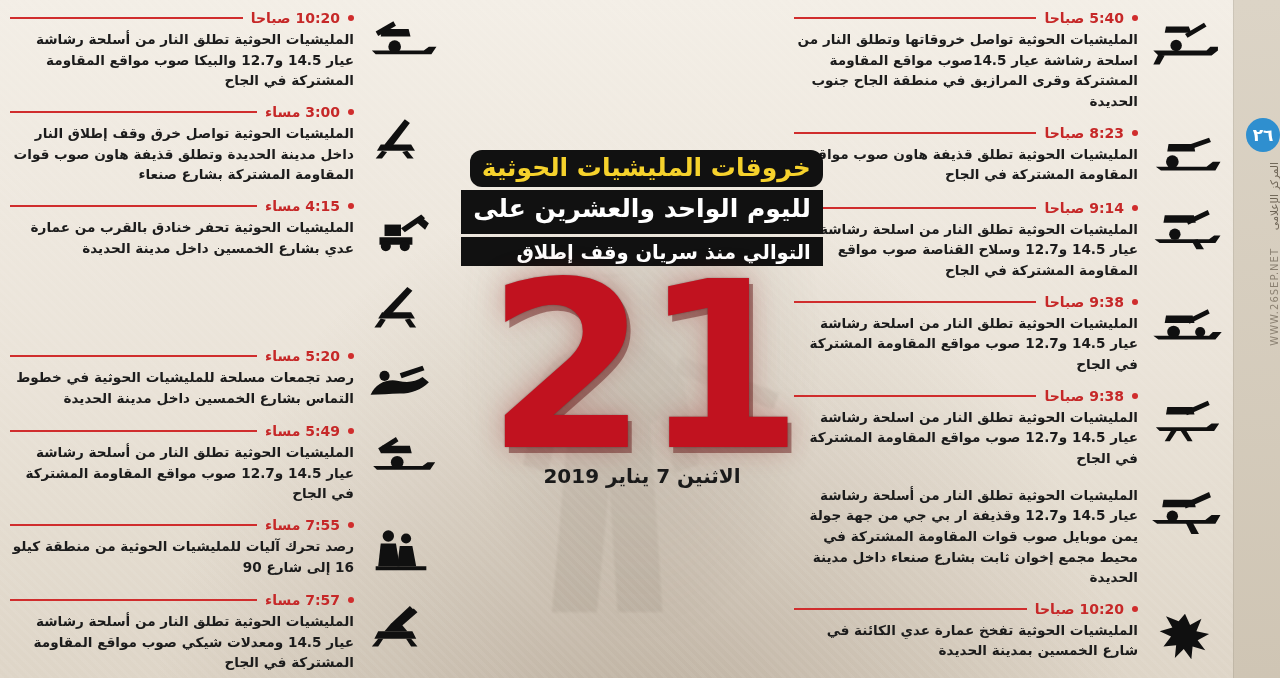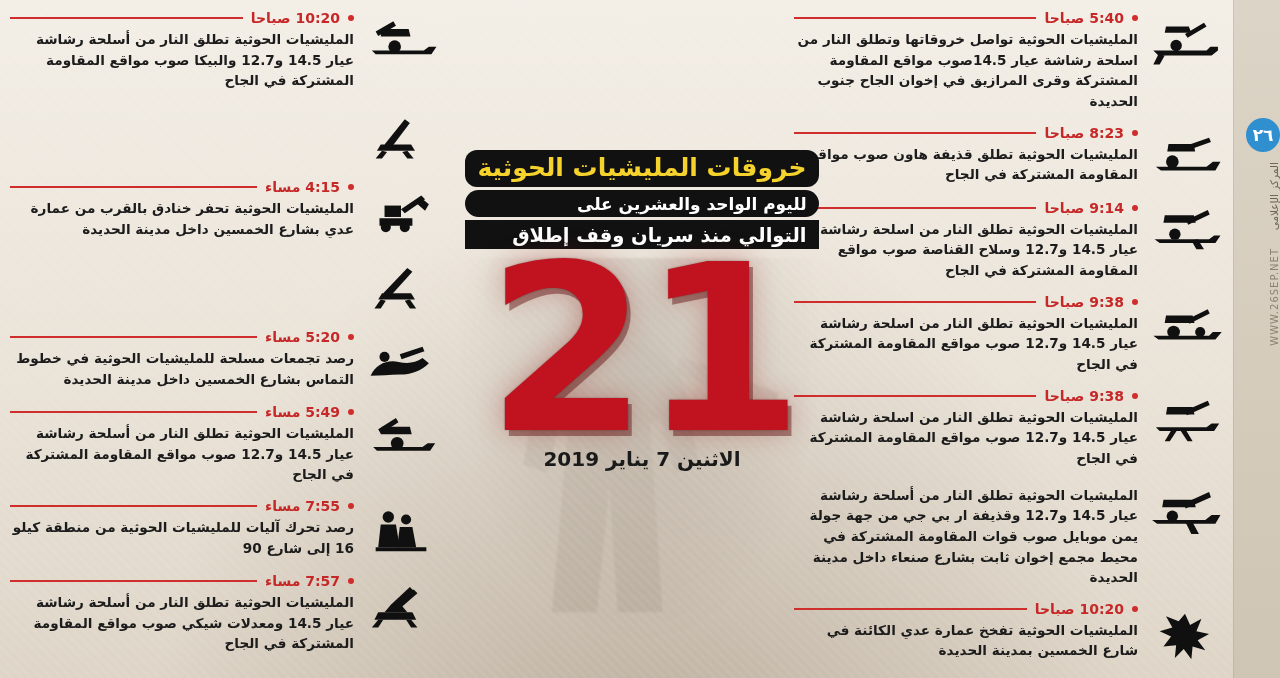--- a/index.html
+++ b/index.html
@@ -96,22 +96,22 @@
     position:absolute;left:432px;top:150px;width:420px;text-align:center;
   }
   .title-stack{display:inline-block;text-align:right;}
   .t1{
     display:inline-block;background:#111;color:#f6d22c;
     font-size:25px;font-weight:bold;padding:3px 12px 5px;
     letter-spacing:.3px;
     border-radius:12px;
   }
   .t2{
-    display:block;background:#111;color:#fff;font-size:17px;font-weight:bold;
-    padding:4px 12px 3px;margin-top:3px;border-radius:16px;
+    display:block;background:#111;color:#fff;font-size:25px;font-weight:bold;
+    padding:4px 12px 11px;margin-top:3px;
   }
   .t3{
     display:block;background:#111;color:#fff;font-size:19.5px;font-weight:bold;
     padding:4px 12px 2px;margin-top:3px;
   }
   .bignum{
     margin-top:6px;
     font-size:232px;line-height:.82;font-weight:bold;
     color:#c1121f;
     text-shadow:
@@ -155,21 +155,21 @@
           <path d="M18 66l-8 16h10l8-14z"></path>
         </g>
           </svg>
       </div>
       <div class="body">
         <div class="time-row">
           <span class="time-dot"></span>
           <span class="time-label">5:40 صباحا</span>
           <span class="time-line"></span>
         </div>
-        <div class="entry-text">المليشيات الحوثية تواصل خروقاتها وتطلق النار من اسلحة رشاشة عيار 14.5صوب مواقع المقاومة المشتركة وقرى المرازيق في إخوان الجاح جنوب الحديدة</div>
+        <div class="entry-text">المليشيات الحوثية تواصل خروقاتها وتطلق النار من اسلحة رشاشة عيار 14.5صوب مواقع المقاومة المشتركة وقرى المرازيق في منطقة الجاح جنوب الحديدة</div>
       </div>
     </div>
 
     <div class="entry">
       <div class="icon">
         <svg viewBox="0 0 120 90">
             <g class="sil">
           <path d="M14 62h80l10-8h12l-8 14H22z"></path>
           <path d="M34 26h40l2 12H32z"></path>
           <path d="M58 30l40-14 3 7-40 14z"></path>
@@ -316,20 +316,28 @@
     <div class="entry">
       <div class="icon">
         <svg viewBox="0 0 120 90">
             <g class="sil">
           <path d="M22 70h60l-6-10H28z"></path>
           <path d="M34 60L66 20l8 6-30 40z"></path>
           <path d="M30 70l-10 12h10l8-10z"></path>
           <path d="M70 70l10 12h-10l-8-10z"></path>
         </g>
           </svg>
+      </div>
+      <div class="body">
+        <div class="time-row">
+          <span class="time-dot"></span>
+          <span class="time-label">3:00 مساء</span>
+          <span class="time-line"></span>
+        </div>
+        <div class="entry-text">المليشيات الحوثية تواصل خرق وقف إطلاق النار داخل مدينة الحديدة وتطلق قذيفة هاون صوب قوات المقاومة المشتركة بشارع صنعاء</div>
       </div>
     </div>
 
     <div class="entry">
       <div class="icon">
         <svg viewBox="0 0 120 90">
             <g class="sil">
           <path d="M26 58h52v12H26z"></path>
           <rect x="34" y="38" width="26" height="18"></rect>
           <path d="M60 44L92 22l6 6-32 22z"></path>

